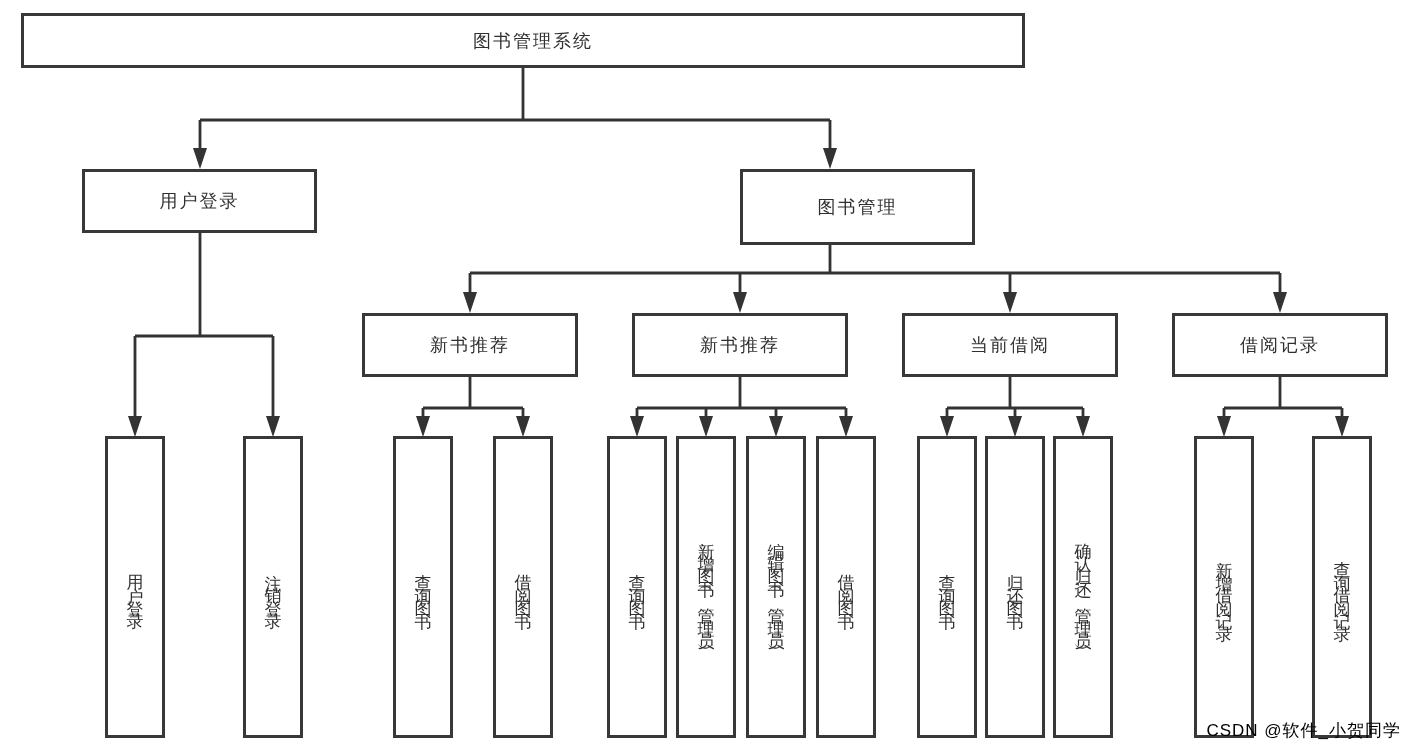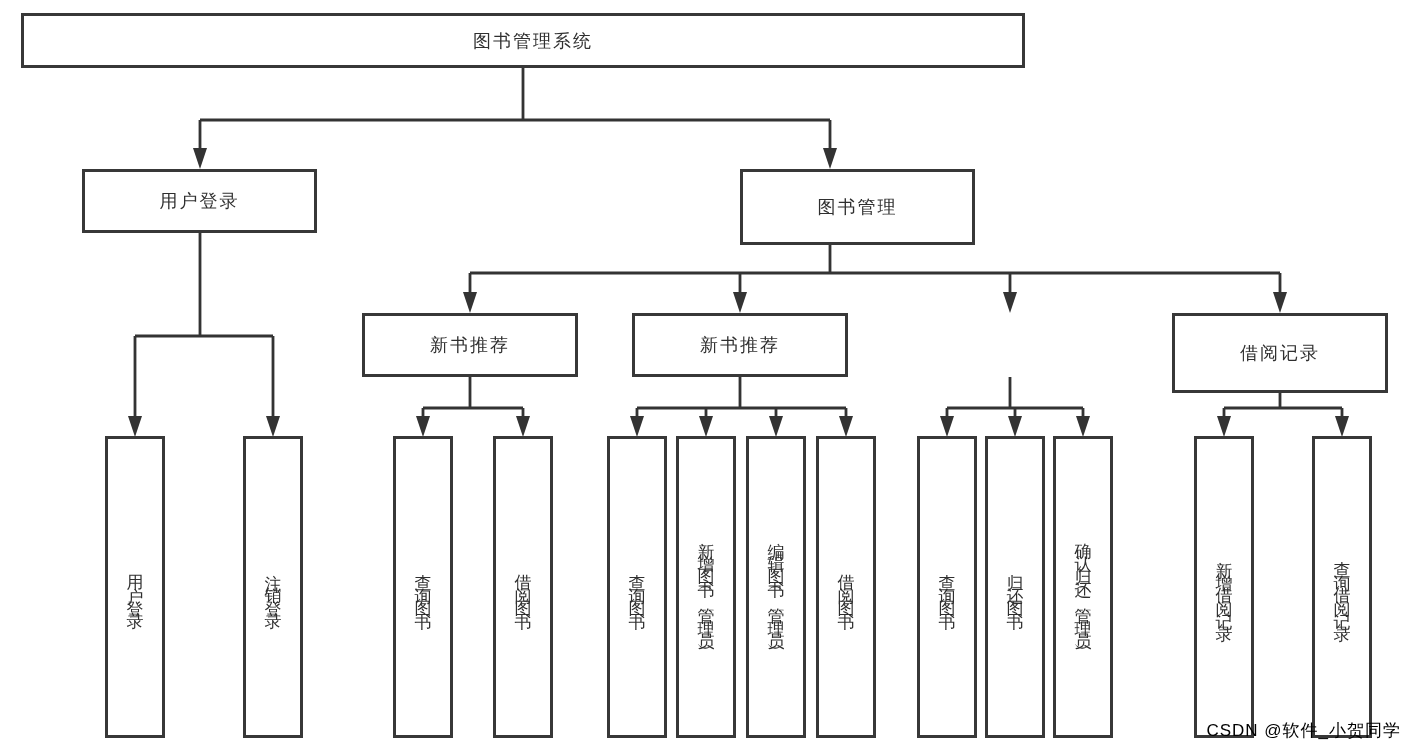--- a/index.html
+++ b/index.html
@@ -112,21 +112,24 @@
   <div class="node h" style="left:712px; top:169px; width:235px; height:76px;margin-left:28px;">
     <span>图书管理</span>
   </div>
 
   <div class="node h" style="left:362px; top:313px; width:216px; height:64px;">
     <span>新书推荐</span>
   </div>
   <div class="node h" style="left:632px; top:313px; width:216px; height:64px;">
     <span>新书推荐</span>
   </div>
-  <div class="node h" style="left:1172px; top:313px; width:216px; height:80px;">
+  <div class="node h" style="left:902px; top:313px; width:216px; height:64px;">
+    <span>当前借阅</span>
+  </div>
+  <div class="node h" style="left:1172px; top:313px; width:216px; height:64px;">
     <span>借阅记录</span>
   </div>
 
   <div class="node v" style="left:105px; top:436px; width:60px; height:302px;">
     <span class="vtext">用户登录</span>
   </div>
   <div class="node v" style="left:243px; top:436px; width:60px; height:302px;">
     <span class="vtext">注销登录</span>
   </div>
 

